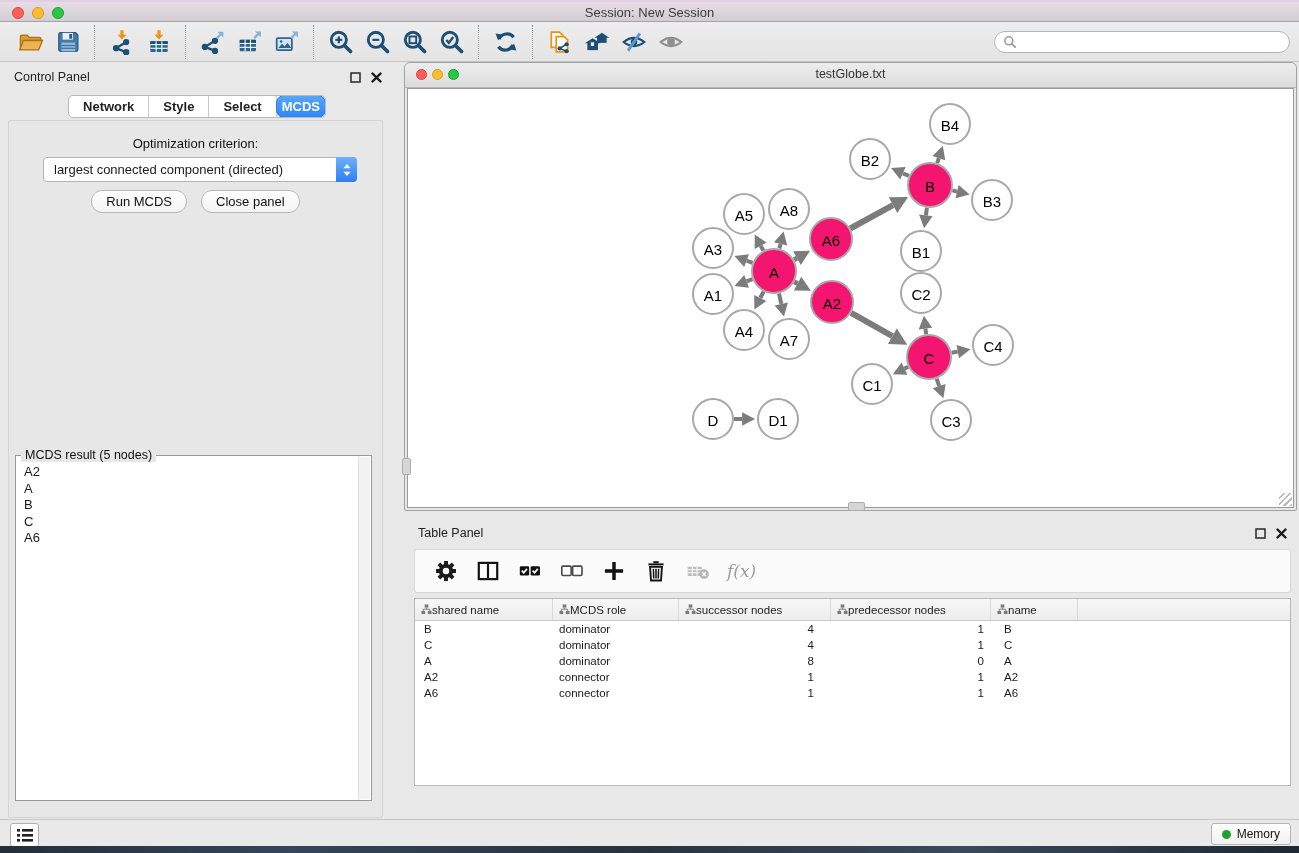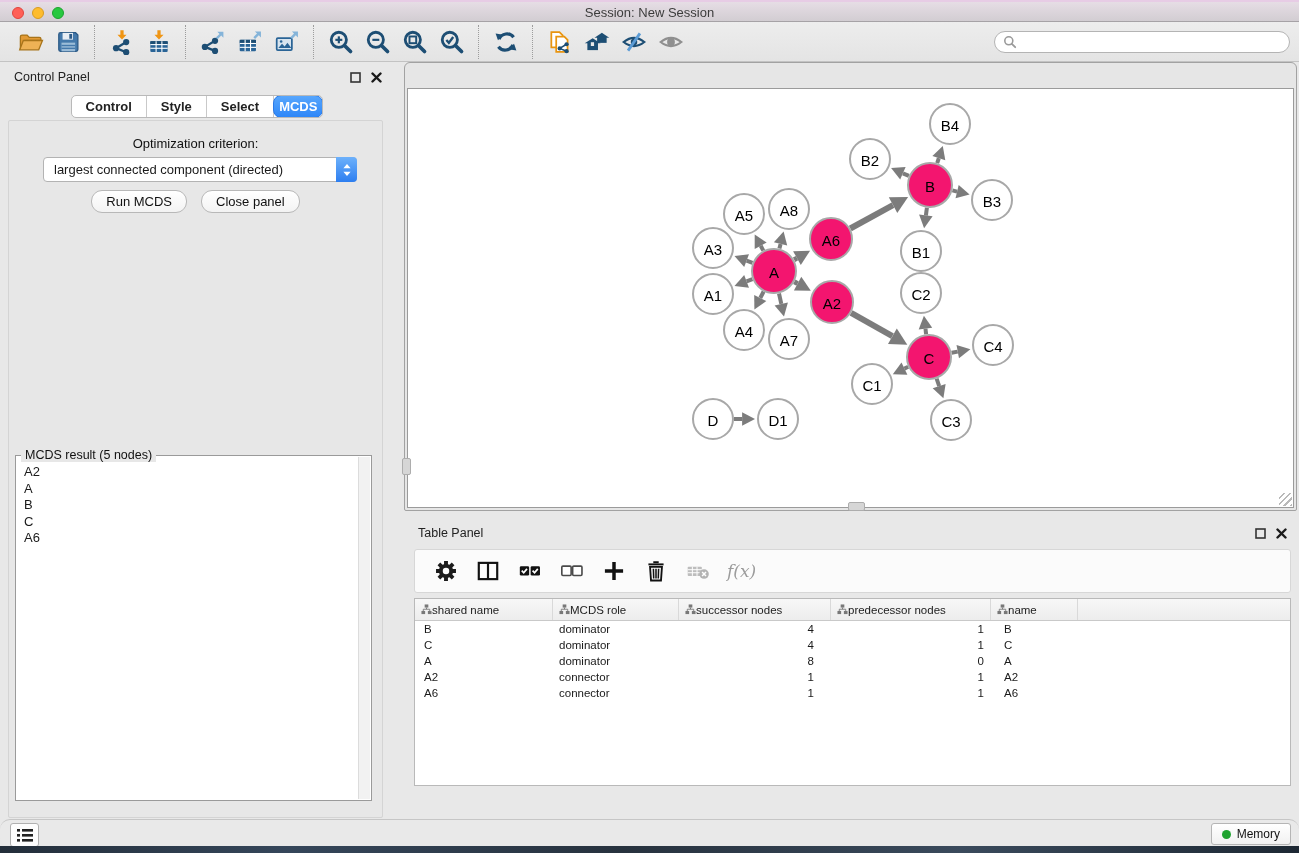--- a/index.html
+++ b/index.html
@@ -103,21 +103,21 @@
   .th svg{margin-left:6px;}
   .tr{display:flex;height:16px;align-items:center;}
   .td{font-size:11.5px;box-sizing:border-box;white-space:nowrap;overflow:hidden;}
   #tp-tabs{position:absolute;left:0;right:0;top:268px;display:flex;justify-content:center;}
   .btab-group{display:flex;border:1px solid #bdbdbd;border-radius:6px;overflow:hidden;background:#fff;}
   .btab{padding:3px 13px;font-size:12.5px;font-weight:600;color:#222;border-right:1px solid #c6c6c6;}
   .btab:last-child{border-right:none;}
   .btab.selected{background:linear-gradient(#4aa3fd,#338ef9);color:#fff;}
   
   #statusbar{position:absolute;left:0;top:819px;width:1299px;height:27px;background:#e9e9e9;
-    border-top:1px solid #c6c6c6;box-sizing:border-box;border-radius:10px;}
+    border-top:1px solid #c6c6c6;box-sizing:border-box;}
   #list-button{position:absolute;left:10px;top:3px;width:27px;height:22px;background:#fdfdfd;
     border:1px solid #b0b0b0;border-radius:3px;display:flex;align-items:center;justify-content:center;}
   #memory-button{position:absolute;right:8px;top:3px;height:22px;background:linear-gradient(#fff,#f1f1f1);
     border:1px solid #b5b5b5;border-radius:3px;display:flex;align-items:center;padding:0 10px;
     font-size:12px;color:#111;box-sizing:border-box;}
   #memory-dot{width:9px;height:9px;border-radius:50%;background:#1fa330;margin-right:6px;}
   #desktop-strip{position:absolute;left:0;top:846px;width:1299px;height:7px;
     background:linear-gradient(90deg,#232e3a,#35465a 22%,#27323e 48%,#3a4a5c 74%,#1d2833);}
 </style>
 </head>
@@ -314,21 +314,21 @@
           </svg>
       </span>
       <span class="panel-icon">
         <svg width="11" height="11" viewBox="0 0 11 11">
             <path d="M1.5 1.5 L9.5 9.5 M9.5 1.5 L1.5 9.5" stroke="#1a1a1a" stroke-width="2.4" stroke-linecap="round"></path>
           </svg>
       </span>
     </div>
     <div id="cp-tabs">
         <div class="seg-group" id="cp-tab-group">
-          <div class="seg">Control</div>
+          <div class="seg">Network</div>
           <div class="seg">Style</div>
           <div class="seg">Select</div>
           <div class="seg selected">MCDS</div>
         </div>
       </div>
     <div id="cp-content">
       <div id="opt-label">Optimization criterion:</div>
       <div id="opt-select">
         <span class="value">largest connected component (directed)</span>
         <span class="stepper">
@@ -350,20 +350,28 @@
             <div>B</div>
             <div>C</div>
             <div>A6</div>
           </div>
         <div id="result-scroll"></div>
       </div>
     </div>
   </div>
 
   <div id="net-window">
+    <div id="net-titlebar">
+      <div class="lights">
+        <div class="light red"></div>
+        <div class="light yellow"></div>
+        <div class="light green"></div>
+      </div>
+      <div id="net-title">testGlobe.txt</div>
+    </div>
     <div id="net-canvas">
       <div id="net-svg"><svg width="887" height="420" viewBox="0 0 887 420">
             <g>
               <line x1="344.5" y1="173.9" x2="338.6" y2="171.7" stroke="#7C7C7C" stroke-width="4"></line>
               <polygon points="326.5,167.1 341.0,165.3 336.2,178.0" fill="#7C7C7C"></polygon>
             </g>
             <g>
               <line x1="355.3" y1="161.6" x2="352.7" y2="156.8" stroke="#7C7C7C" stroke-width="4"></line>
               <polygon points="346.7,145.4 358.7,153.6 346.7,159.9" fill="#7C7C7C"></polygon>
             </g>

